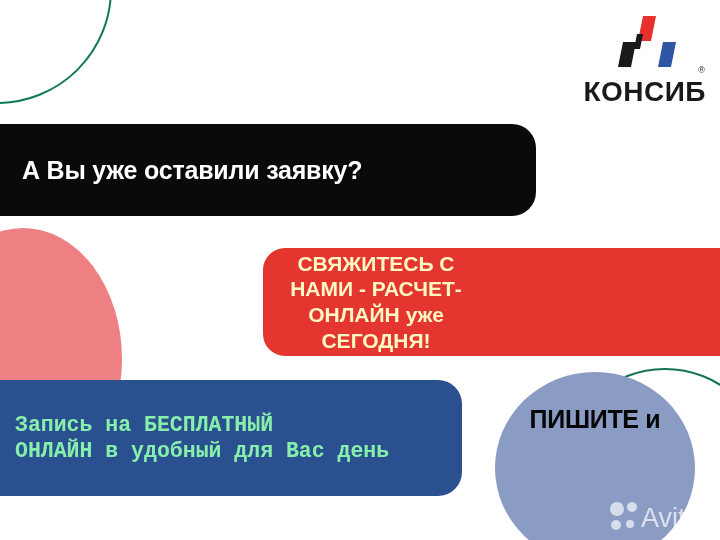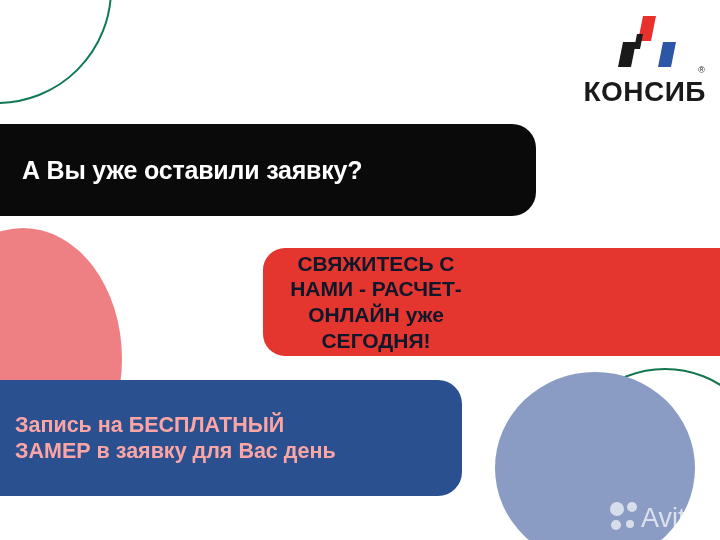--- a/index.html
+++ b/index.html
@@ -127,40 +127,41 @@
     left: 263px;
     top: 248px;
     width: 490px;
     height: 108px;
     background: #e5352f;
     border-radius: 22px;
     padding-left: 23px;
     padding-right: 20px;
   }
   .banner-red .banner-text {
-    color: #0f172a;
+    color: #fef9c3;
     font-size: 21px;
     text-align: center;
     width: 180px;
   }
 
   .banner-blue {
     left: -40px;
     top: 380px;
     width: 502px;
     height: 116px;
     background: #2b5090;
     border-radius: 24px;
     padding-left: 55px;
     padding-right: 16px;
   }
   .banner-blue .banner-text {
-    color: #fca5a5;
+    color: #86efac;
     font-size: 21.5px;
     white-space: nowrap;
+    font-family: Liberation Mono, monospace;
   }
 
   
   .call-text {
     position: absolute;
     left: 495px;
     top: 403px;
     width: 200px;
     text-align: center;
     font-family: "Liberation Sans", sans-serif;
@@ -209,25 +210,26 @@
   <div class="banner banner-red">
     <div class="banner-text">
       <span>СВЯЖИТЕСЬ С НАМИ - РАСЧЕТ-</span>
       <span>ОНЛАЙН </span><span>уже </span><span>СЕГОДНЯ!</span>
     </div>
   </div>
 
   <div class="banner banner-blue">
     <div class="banner-text">
       <div>Запись на БЕСПЛАТНЫЙ</div>
-      <div>ЗАМЕР в заявку для Вас день</div>
+      <div>ОНЛАЙН в удобный для Вас день</div>
     </div>
   </div>
 
   <div class="call-text">
+    <div>ПИШИТЕ и</div>
   </div>
 
   <svg class="avito" viewBox="0 0 104 34">
     <circle cx="9" cy="9" r="7" fill="#ffffff" opacity="0.85"></circle>
     <circle cx="24" cy="7" r="5" fill="#ffffff" opacity="0.85"></circle>
     <circle cx="8" cy="25" r="5" fill="#ffffff" opacity="0.85"></circle>
     <circle cx="22" cy="24" r="4" fill="#ffffff" opacity="0.85"></circle>
     <text x="33" y="27" font-family="Liberation Sans, sans-serif" font-size="27" font-weight="400" fill="#ffffff" opacity="0.88">Avito</text>
   </svg>
 

